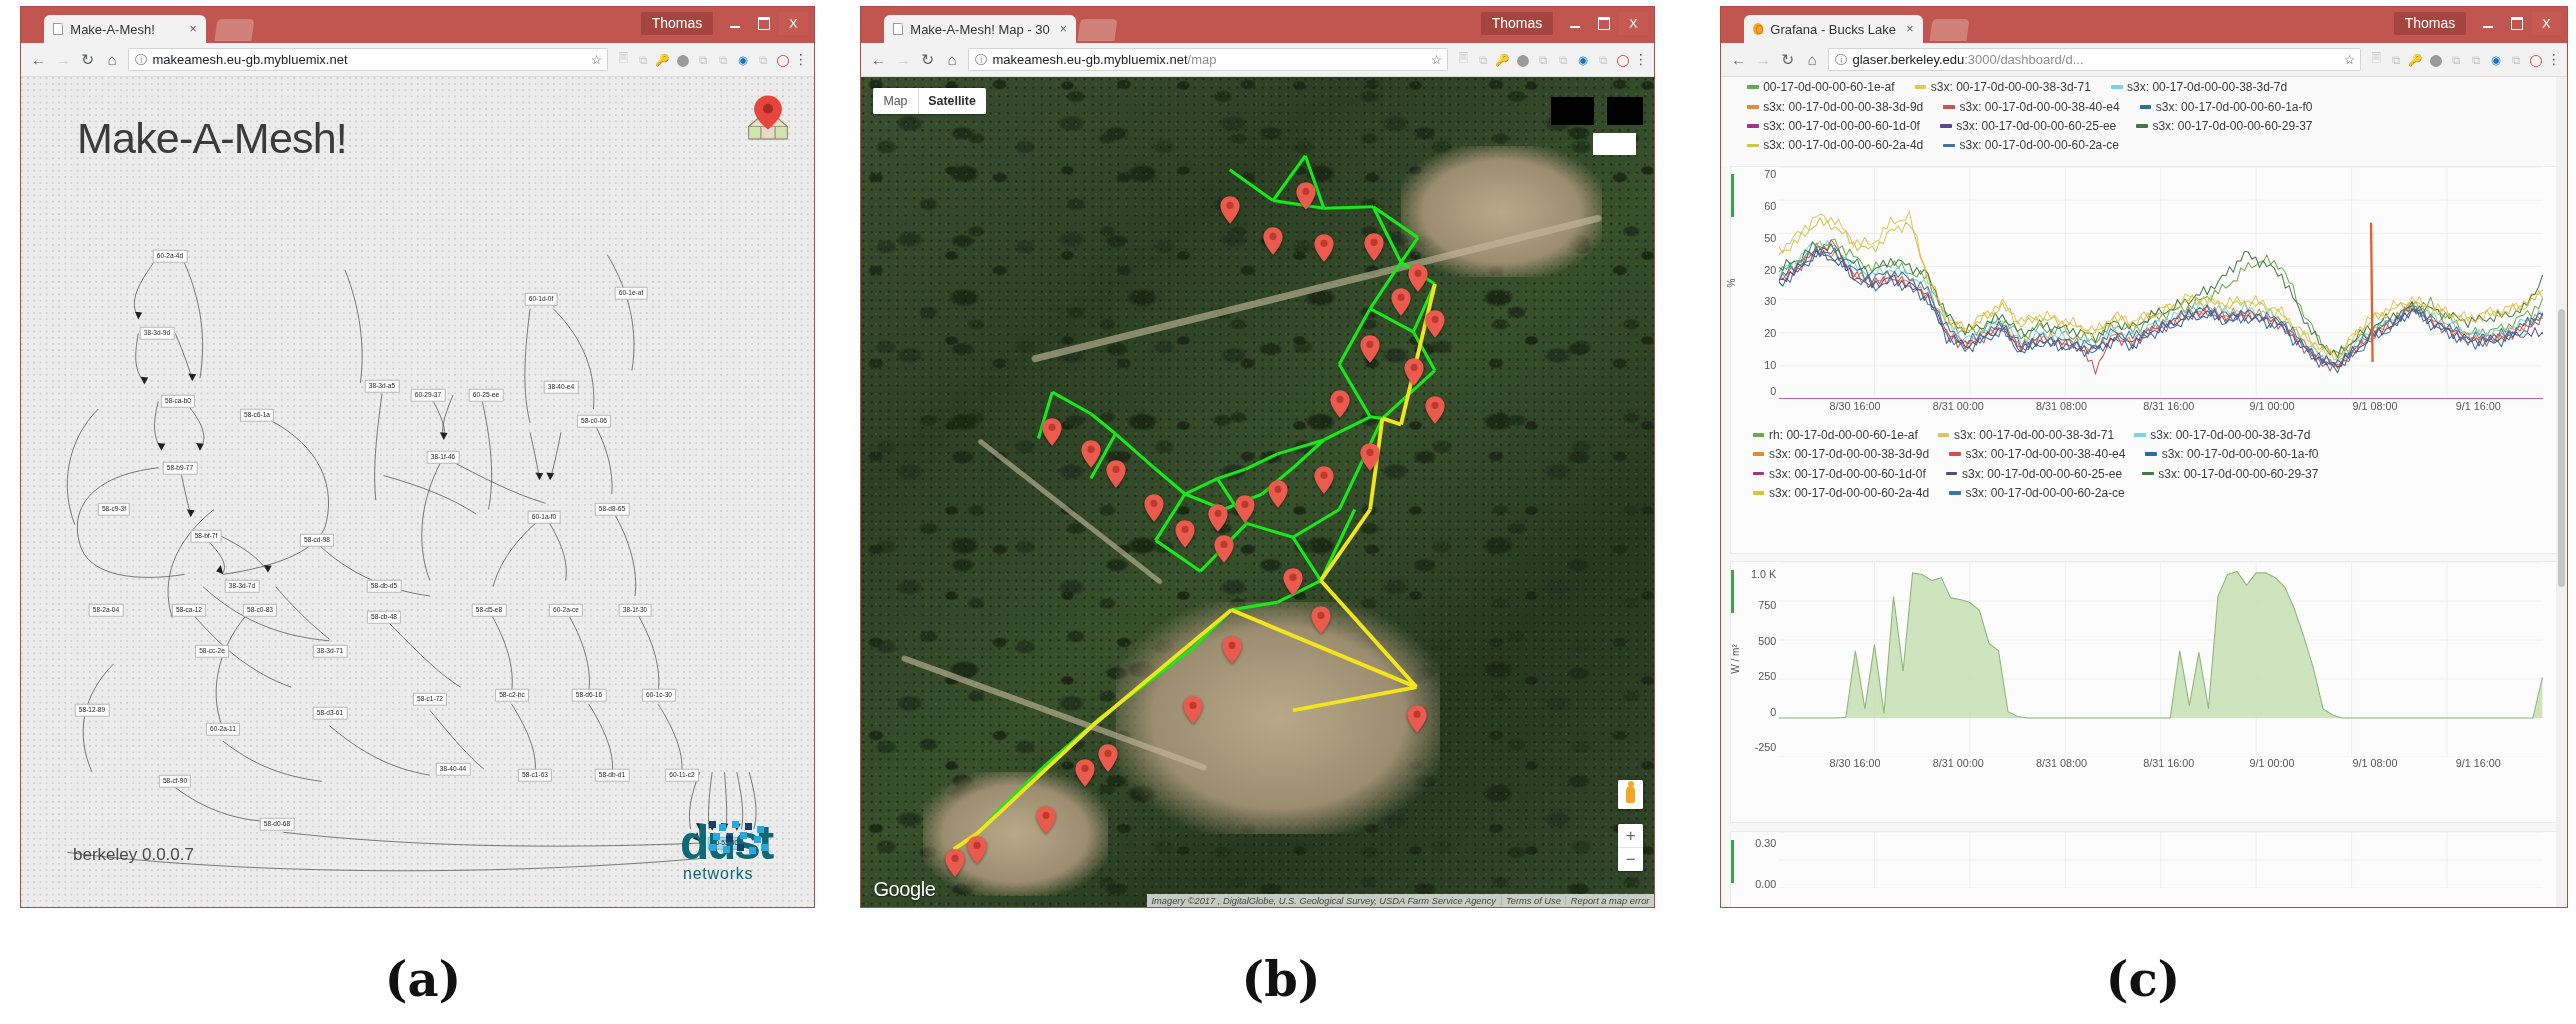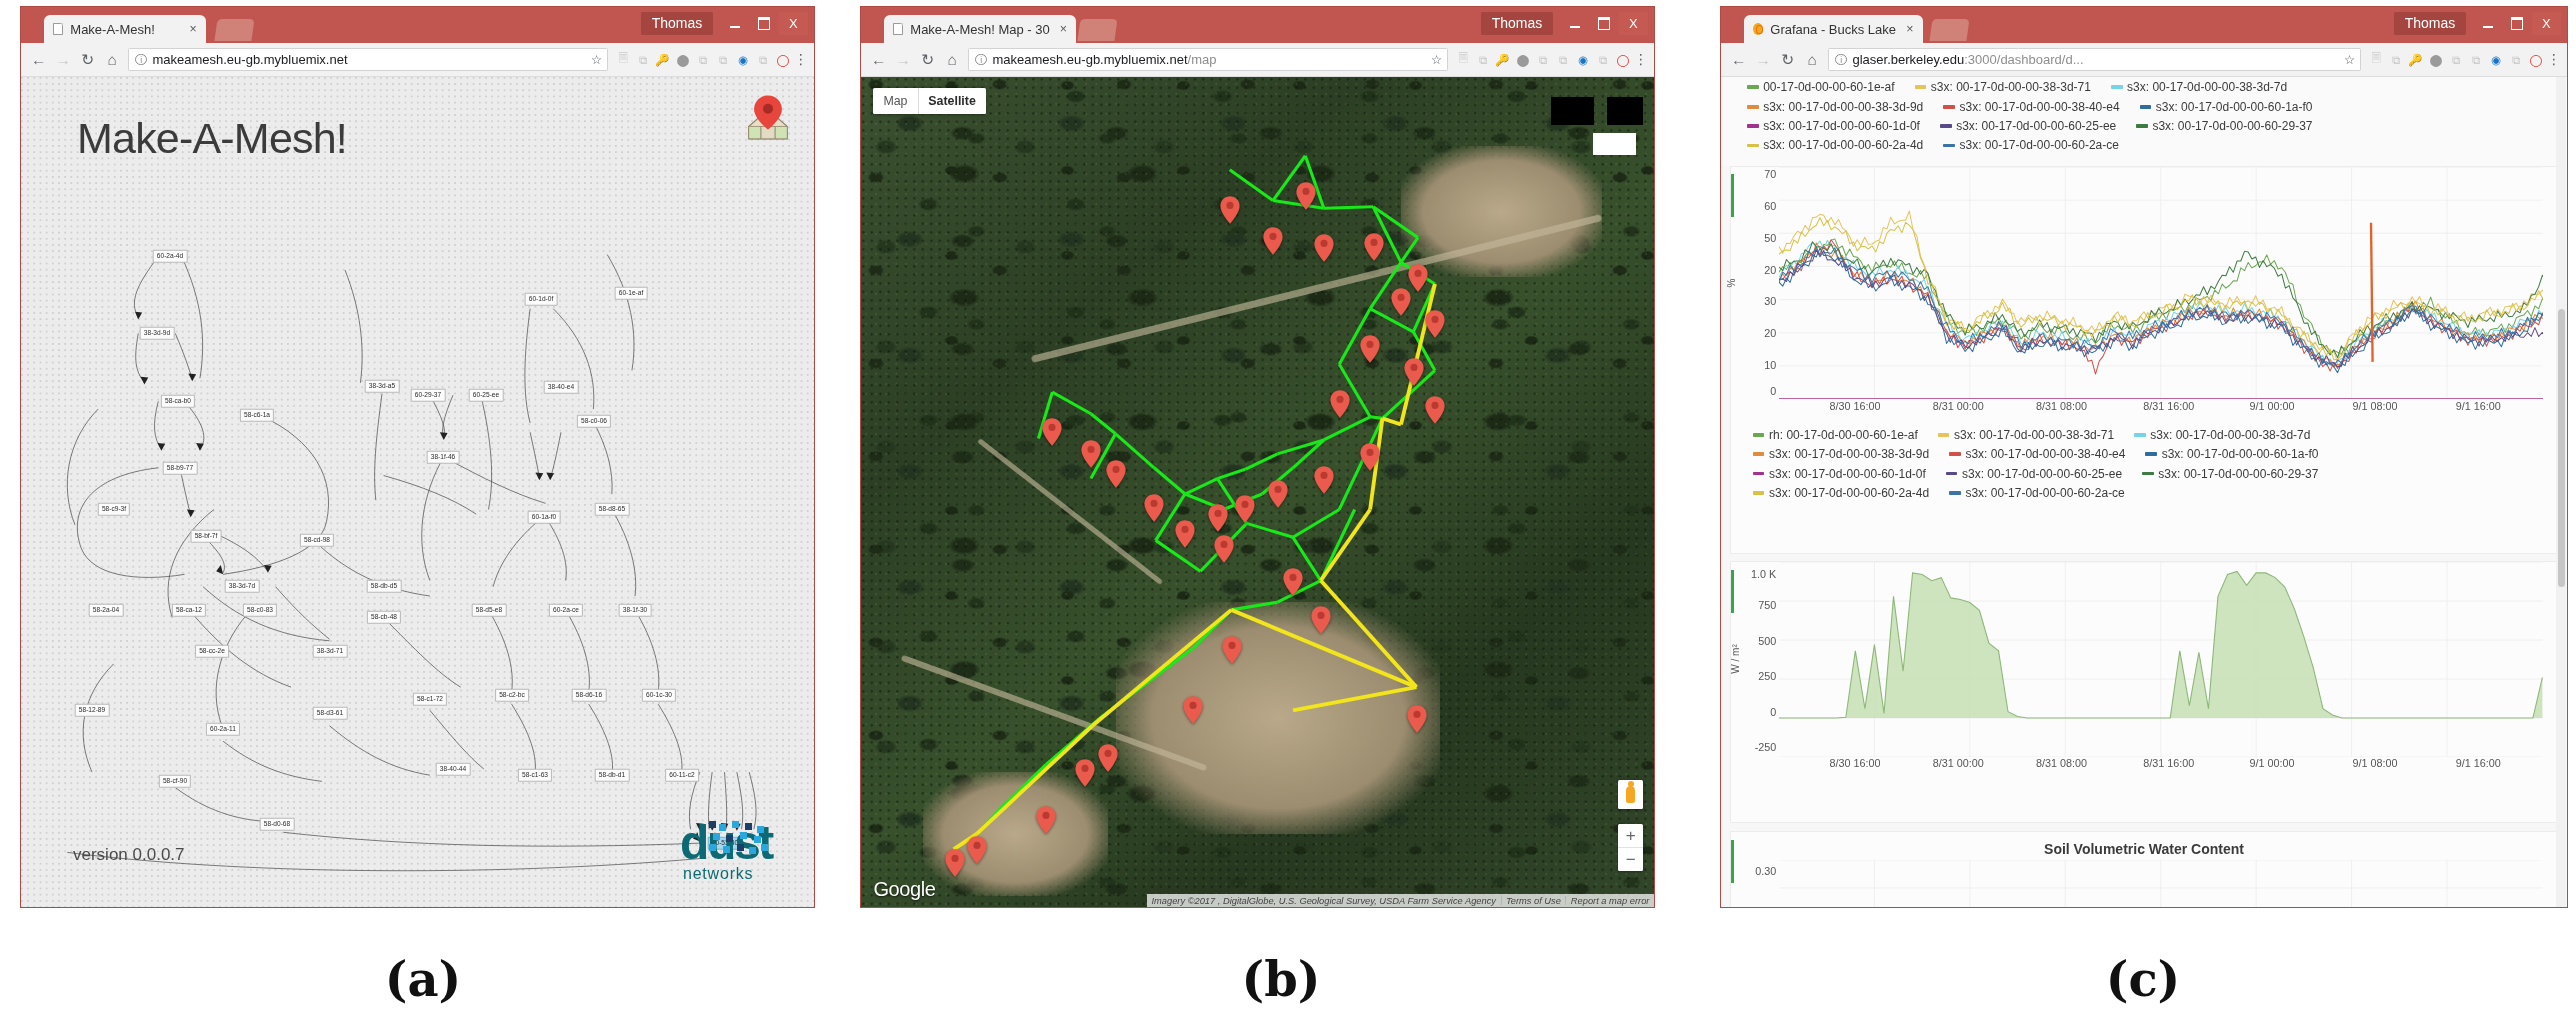--- a/index.html
+++ b/index.html
@@ -356,21 +356,21 @@
         <div class="node-box" style="left:638px; top:618px">60-1c-30</div>
         <div class="node-box" style="left:154px; top:704px">58-cf-90</div>
         <div class="node-box" style="left:256px; top:747px">58-d0-68</div>
         <div class="node-box" style="left:71px;  top:633px">58-12-89</div>
         <div class="node-box" style="left:432px; top:692px">38-40-44</div>
         <div class="node-box" style="left:514px; top:698px">58-c1-63</div>
         <div class="node-box" style="left:591px; top:698px">58-db-d1</div>
         <div class="node-box" style="left:661px; top:698px">60-11-c2</div>
         <div class="node-box root" style="left:704px; top:766px">60-53-40</div>
 
-        <div class="mesh-version">version 0.0.0.7</div>
+        <div class="mesh-version">berkeley 0.0.0.7</div>
 
         <div class="dust-logo">
           <div class="dust-word">dust</div>
           <div class="dust-sub">networks</div>
           <div class="dust-dots">
             <i style="left:0;top:0;background:#1b3f66"></i>
               <i style="left:10.8px;top:3.1px;background:#2aa8dd"></i>
             <i style="left:23px;top:0;background:#2aa8dd"></i>
               <i style="left:36px;top:1.5px;background:#1b3f66"></i>
             <i style="left:48px;top:4.6px;background:#2aa8dd"></i>
@@ -989,21 +989,20 @@
             <div class="xtick" style="left:40%;  top:0">8/31 08:00</div>
             <div class="xtick" style="left:53%;  top:0">8/31 16:00</div>
             <div class="xtick" style="left:65.5%;top:0">9/1 00:00</div>
             <div class="xtick" style="left:78%;  top:0">9/1 08:00</div>
             <div class="xtick" style="left:90.5%;top:0">9/1 16:00</div>
           </div>
         </div>
 
         <div class="panel" style="height:93px; margin-bottom:0">
           <div class="panel-bar"></div>
-          <div class="panel-title">Soil Volumetric Water Content</div>
           <div class="plot" style="height:56px">
             <div class="ytick-col">
               <div class="ytick" style="top:10.8px">0.30</div>
               <div class="ytick" style="top:52px">0.00</div>
             </div>
             <svg id="sw-svg" class="plot-svg" style="left:48px; top:0; right:14px; height:56px; width:calc(100% - 62px)" viewBox="0 0 980 72" preserveAspectRatio="none">
                 <line x1="122.5" y1="0" x2="122.5" y2="72" stroke="#ececec" stroke-width="1"></line>
                 <line x1="245" y1="0" x2="245" y2="72" stroke="#ececec" stroke-width="1"></line>
                 <line x1="367.5" y1="0" x2="367.5" y2="72" stroke="#ececec" stroke-width="1"></line>
                 <line x1="490" y1="0" x2="490" y2="72" stroke="#ececec" stroke-width="1"></line>

